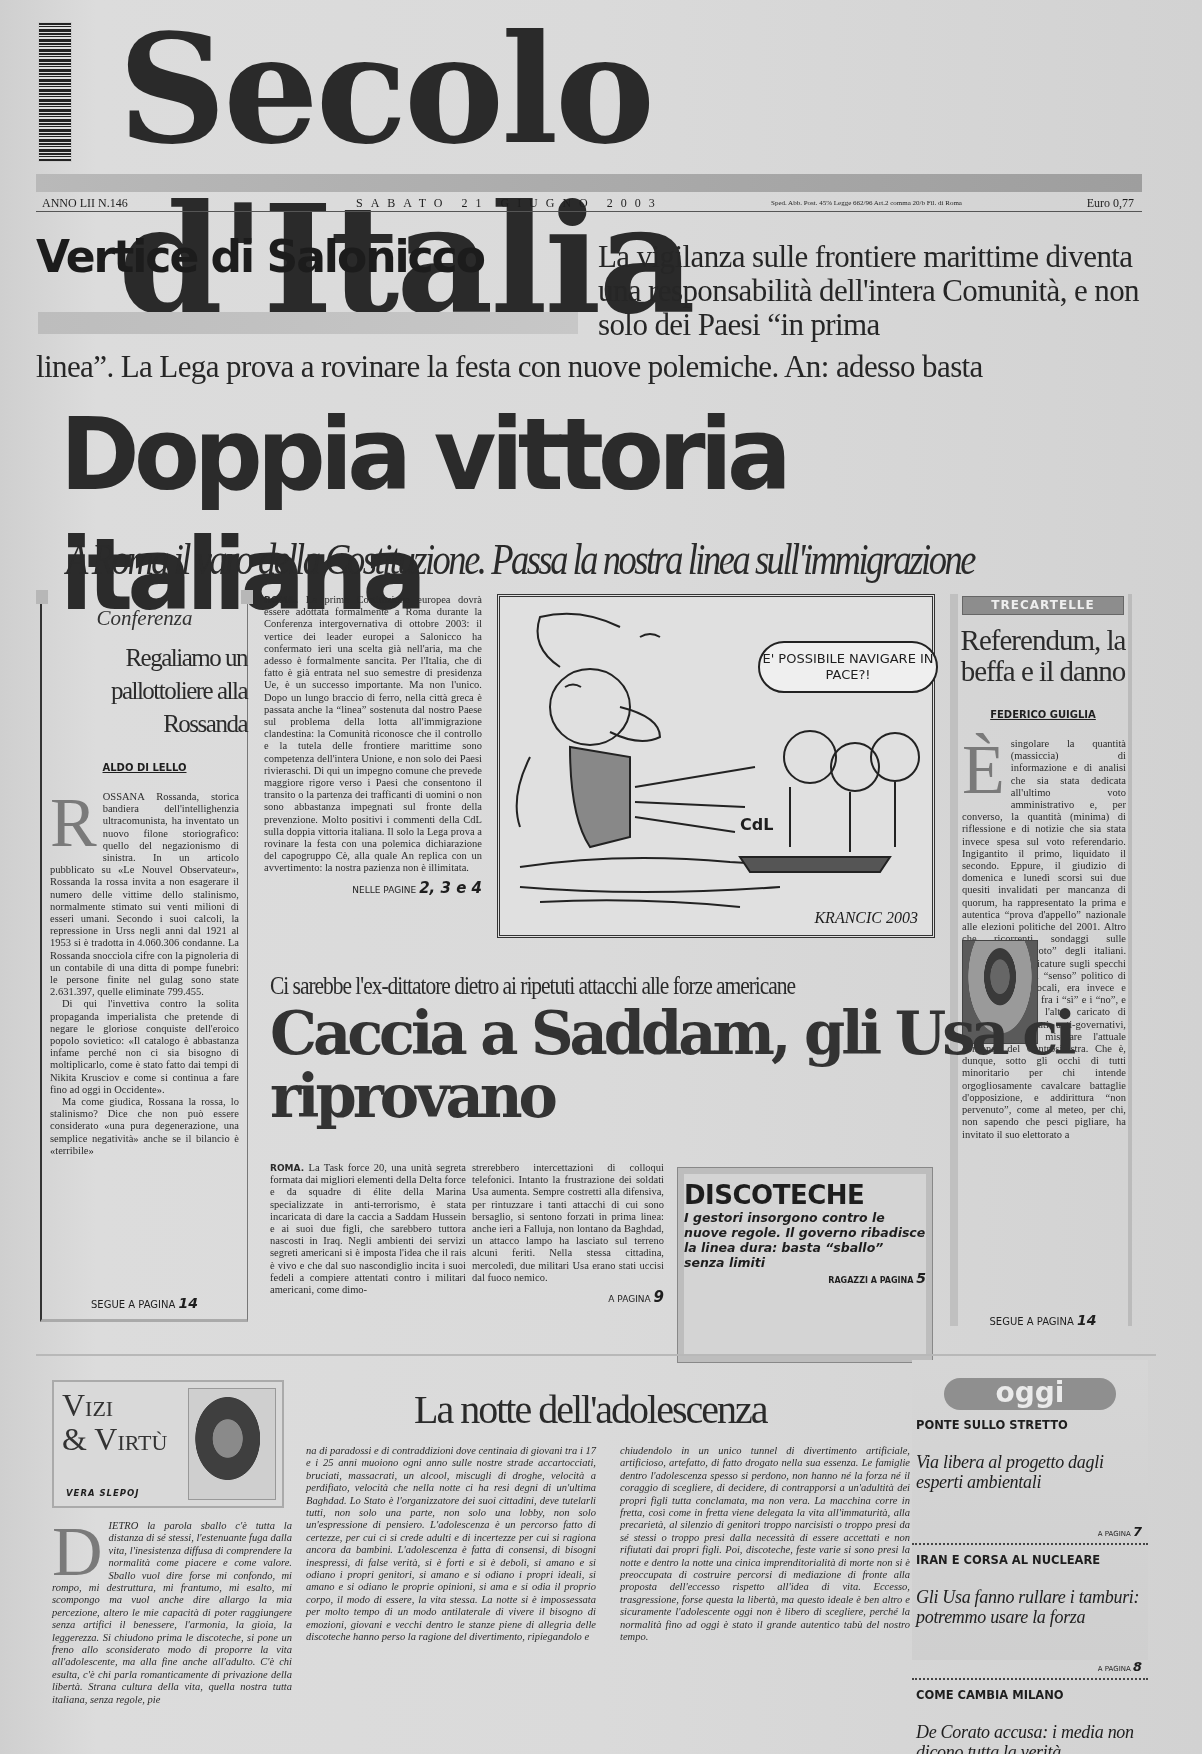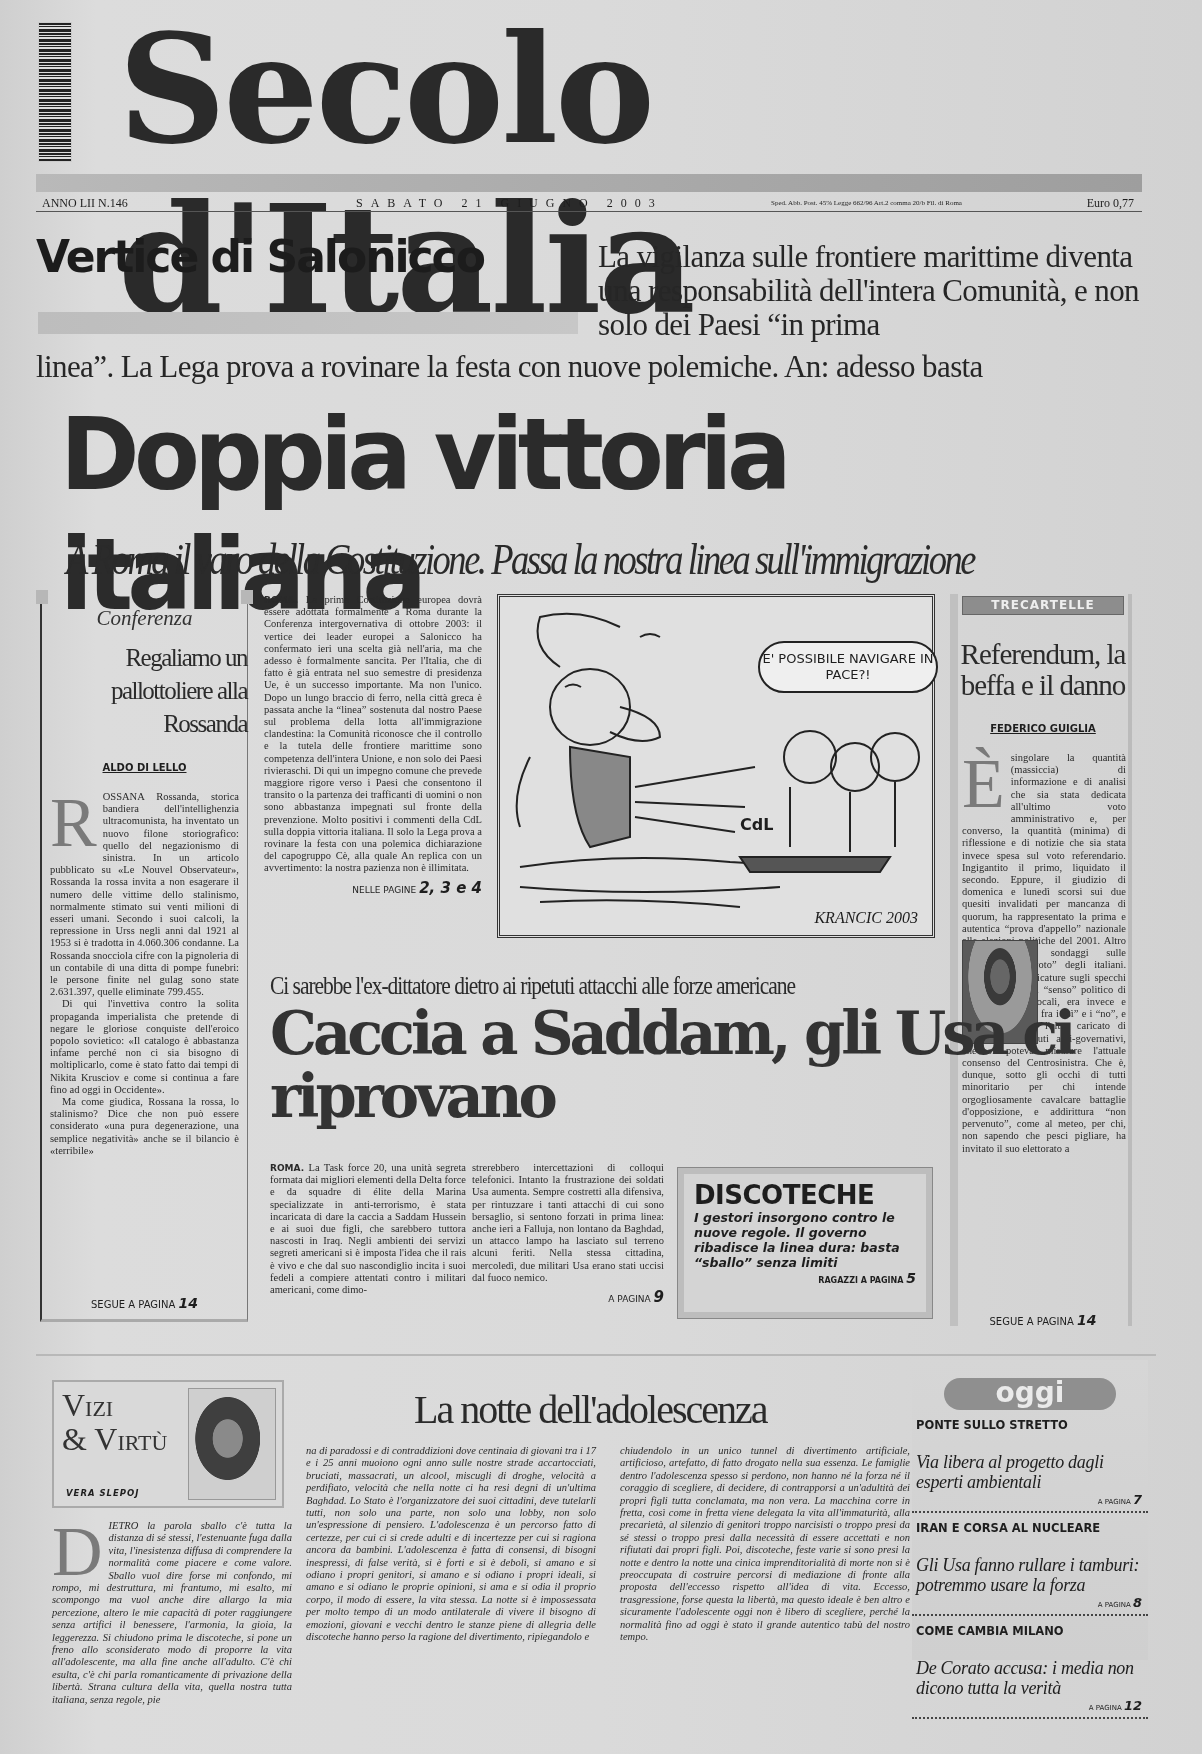--- a/index.html
+++ b/index.html
@@ -47,29 +47,29 @@
   .rif { text-align: right; font-family: "DejaVu Sans", sans-serif; font-size: 9px; margin-top: 4px; }
   .rif b { font-size: 15px; font-style: italic; }
   .cartoon { left: 497px; top: 594px; width: 438px; height: 344px; border: 3px double #333; background: #e0e0e0; }
   .bubble { position: absolute; left: 258px; top: 44px; width: 180px; height: 52px; border: 2px solid #222; border-radius: 40px; background: #efefef; font-family: "DejaVu Sans", sans-serif; font-size: 13px; text-align: center; padding-top: 8px; line-height: 16px; }
   .cdl { position: absolute; left: 240px; top: 218px; font-family: "DejaVu Sans", sans-serif; font-weight: bold; font-size: 16px; }
   .signature { position: absolute; right: 14px; bottom: 8px; font-style: italic; font-size: 16px; }
 
   
   .rightbox { left: 950px; top: 594px; width: 182px; height: 732px; border-left: 8px solid #c0c0c0; border-right: 4px solid #bbb; }
   .tag { margin: 2px 4px 0 4px; background: #8d8d8d; color: #eee; text-align: center; font-family: "DejaVu Sans", sans-serif; font-weight: bold; font-size: 12px; letter-spacing: 1px; line-height: 17px; border: 1px solid #666; }
-  .r-title { text-align: center; font-size: 29px; line-height: 31px; letter-spacing: -1px; margin-top: 24px; color: #2b2b2b; }
+  .r-title { text-align: center; font-size: 29px; line-height: 31px; letter-spacing: -1px; margin-top: 10px; color: #2b2b2b; }
   .portrait { float: left; width: 76px; height: 104px; margin: 4px 8px 4px 0; background: radial-gradient(ellipse at 50% 35%, #666 0 18%, #3a3a3a 19% 30%, #9a9a9a 31% 60%, #5a5a5a 61%); border: 1px solid #444; }
 
   
   .saddam-kicker { left: 270px; top: 972px; font-size: 25px; letter-spacing: -1.2px; transform: scaleX(0.86); transform-origin: left; white-space: nowrap; color: #2a2a2a; }
   .saddam-head { left: 270px; top: 1002px; font-family: "DejaVu Serif", serif; font-weight: bold; font-size: 59px; line-height: 63px; letter-spacing: -4px; color: #333; }
   .saddam-c1 { left: 270px; top: 1162px; width: 196px; }
   .saddam-c2 { left: 472px; top: 1162px; width: 192px; }
-  .disco { left: 678px; top: 1168px; width: 254px; height: 150px; border: 6px solid #bdbdbd; outline: 1px solid #888; background: #d4d4d4; padding: 6px 10px; }
+  .disco { left: 678px; top: 1168px; width: 254px; height: 194px; border: 6px solid #bdbdbd; outline: 1px solid #888; background: #d4d4d4; padding: 6px 0; }
   .disco-title { font-family: "DejaVu Sans", sans-serif; font-weight: bold; font-size: 26px; letter-spacing: -0.5px; color: #1e1e1e; }
   .disco-text { font-family: "DejaVu Sans", sans-serif; font-style: italic; font-weight: bold; font-size: 12.5px; line-height: 15px; }
   .disco-rif { text-align: right; font-family: "DejaVu Sans", sans-serif; font-size: 8px; font-weight: bold; }
   .disco-rif b { font-size: 14px; font-style: italic; }
 
   
   .divider { left: 36px; top: 1354px; width: 1120px; height: 2px; background: #b8b8b8; }
   .vizi { left: 52px; top: 1380px; width: 232px; height: 128px; border: 2px solid #aaa; background: #d9d9d9; }
   .vizi-logo { position: absolute; left: 8px; top: 6px; font-size: 32px; line-height: 34px; color: #333; font-variant: small-caps; }
   .vizi-author { position: absolute; left: 12px; bottom: 8px; font-family: "DejaVu Sans", sans-serif; font-style: italic; font-weight: bold; font-size: 8.5px; letter-spacing: 1px; }
@@ -78,21 +78,21 @@
   .notte-c0 { left: 52px; top: 1520px; width: 240px; }
   .notte-c1 { left: 306px; top: 1445px; width: 290px; }
   .notte-c2 { left: 620px; top: 1445px; width: 290px; }
   .italic-body { font-style: italic; font-size: 10.5px; line-height: 12.4px; text-align: justify; color: #2a2a2a; }
 
   .oggi { left: 912px; top: 1360px; width: 236px; height: 300px; background: linear-gradient(180deg,#d6d6d6,#cfcfcf); }
   .oggi-pill { margin: 18px auto 0; width: 172px; height: 32px; border-radius: 20px; background: #8f8f8f; color: #eaeaea; font-family: "DejaVu Sans", sans-serif; font-weight: bold; font-size: 28px; text-align: center; line-height: 30px; }
   .oggi-item { padding: 8px 6px 4px 4px; border-bottom: 2px dotted #444; }
   .oggi-label { font-family: "DejaVu Sans", sans-serif; font-weight: bold; font-size: 11.5px; }
   .oggi-text { font-style: italic; font-size: 18px; line-height: 20px; margin-top: 20px; letter-spacing: -0.3px; }
-  .oggi-rif { text-align: right; font-family: "DejaVu Sans", sans-serif; font-size: 7px; }
+  .oggi-rif { text-align: right; font-family: "DejaVu Sans", sans-serif; font-size: 7px; margin-top: 32px; }
   .oggi-rif b { font-size: 13px; font-style: italic; }
 </style>
 </head>
 <body>
 
 <div class="page">
 
   <div class="abs barcode"></div>
   <div class="abs masthead">Secolo d'Italia</div>
   <div class="abs dateband"></div>

